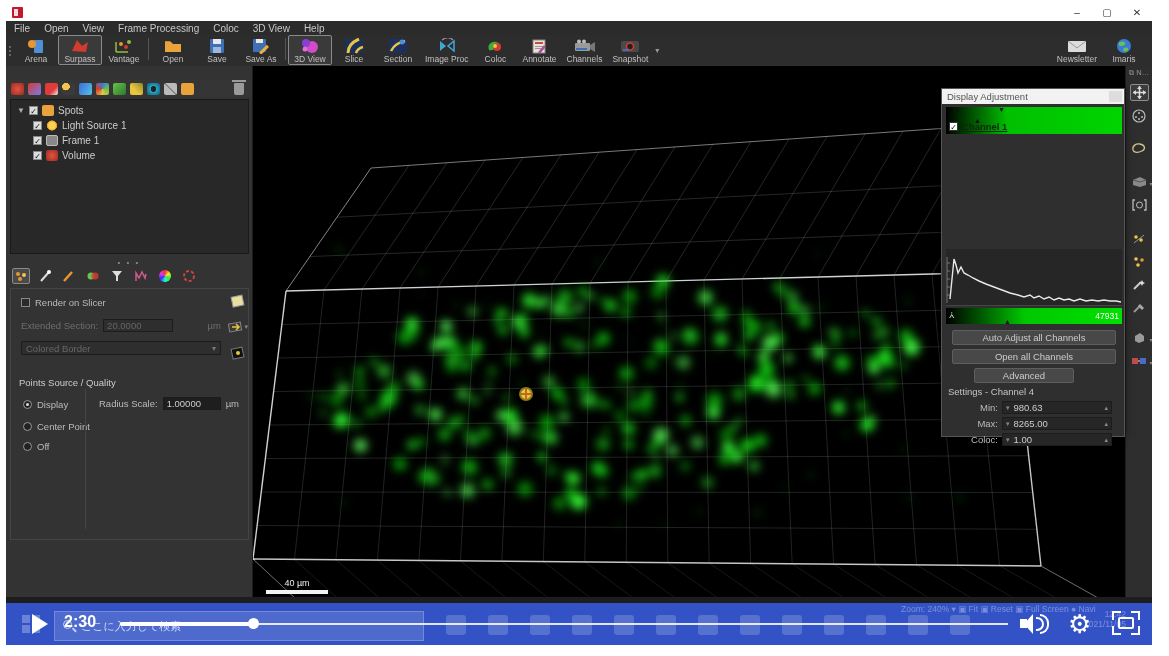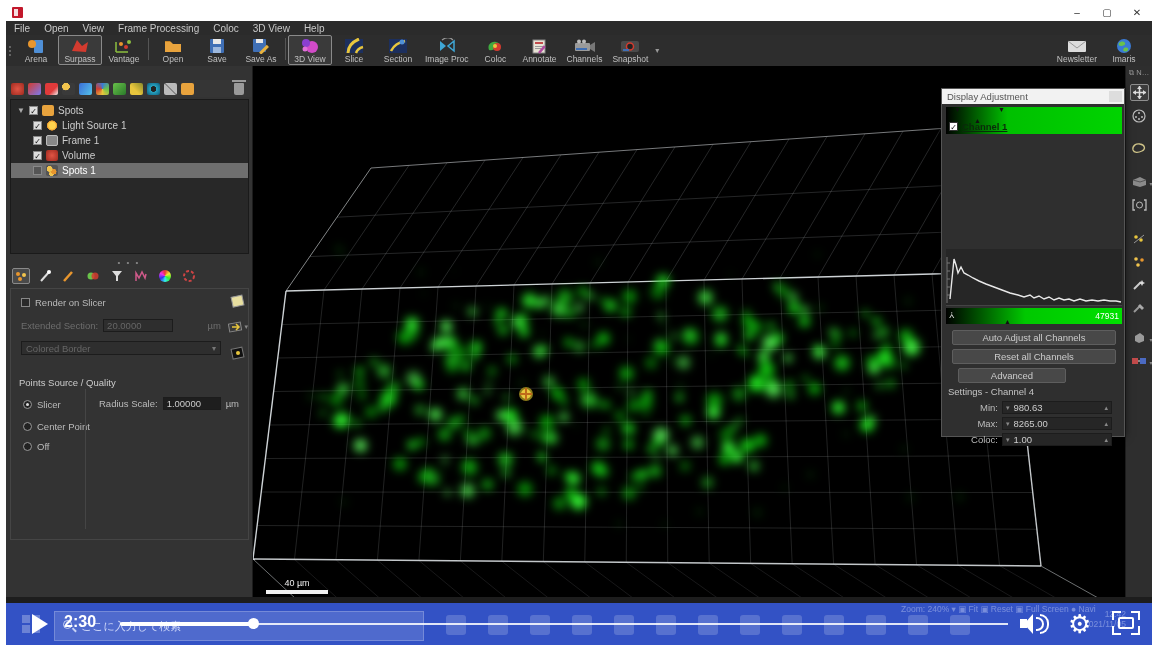--- a/index.html
+++ b/index.html
@@ -359,25 +359,20 @@
         <div class="trow" style="padding-left:22px">
           <span class="cb">✓</span>
           <span class="nico" style="background:#888;border:1px solid #bbb"></span>
           <span>Frame 1</span>
         </div>
         <div class="trow" style="padding-left:22px">
           <span class="cb">✓</span>
           <span class="nico" style="background:radial-gradient(circle,#e05545,#a02a1f)"></span>
           <span>Volume</span>
         </div>
-        <div class="trow sel" style="padding-left:22px">
-          <span class="cb dark"></span>
-          <span class="nico" style="background:radial-gradient(circle at 30% 35%,#f2c44d 25%,transparent 28%),radial-gradient(circle at 65% 60%,#e8962e 25%,transparent 28%),radial-gradient(circle at 45% 80%,#f2c44d 20%,transparent 23%);background-color:#555"></span>
-          <span>Spots 1</span>
-        </div>
       </div>
       <div class="splitdots">• • •</div>
       <div class="tabsrow">
         <span class="tab-ic active">
             <svg width="14" height="12">
               <circle cx="4" cy="4" r="2" fill="#e8962e"></circle>
               <circle cx="10" cy="5" r="2" fill="#f2c44d"></circle>
               <circle cx="6" cy="9" r="2" fill="#e8962e"></circle>
             </svg>
           </span>
@@ -429,21 +424,21 @@
         </div>
         <div class="pselect" style="position:absolute;left:10px;top:52px;width:200px">
           <span>Colored Border</span>
           <span class="car">▾</span>
         </div>
         <div class="prow" style="left:8px;top:88px;color:#ccc">
           <span>Points Source / Quality</span>
         </div>
         <div class="prow" style="left:12px;top:110px">
           <span class="radio on"></span>
-          <span>Slicer</span>
+          <span>Display</span>
         </div>
         <div class="prow" style="left:88px;top:108px;width:145px">
           <span>Radius Scale:</span>
           <span class="pinput" style="width:58px;background:#1e1e1e">1.00000</span>
           <span>µm</span>
         </div>
         <div class="prow" style="left:12px;top:132px">
           <span class="radio"></span>
           <span>Center Point</span>
         </div>
@@ -927,22 +922,22 @@
           <path d="M1 8 L1 54 M1 14 L4 14 M1 22 L4 22 M1 30 L4 30 M1 38 L4 38 M1 46 L4 46" stroke="#777" stroke-width="1" fill="none"></path>
           <path d="M4 50 L6 30 L8 10 L10 16 L12 24 L15 18 L18 24 L22 26 L27 29 L33 32 L40 35 L48 38 L56 41 L64 44 L72 46 L78 48 L84 46 L88 49 L93 47 L98 50 L103 48 L108 51 L113 49 L118 51 L123 50 L128 52 L134 50 L140 52 L146 51 L152 52 L158 51 L164 52 L170 52 L175 53" stroke="#e8e8e8" stroke-width="1.4" fill="none"></path>
         </svg>
       </div>
       <div class="gradbar">
         <span class="amk">⩑</span>
         <span class="tmk">▲</span>
         <span class="val">47931</span>
       </div>
       <div class="dabtn" style="top:241px">Auto Adjust all Channels</div>
-      <div class="dabtn" style="top:260px">Reset all Channels</div>
-      <div class="dabtn" style="top:279px;width:108px;left:16px">Advanced</div>
+      <div class="dabtn" style="top:260px">Open all Channels</div>
+      <div class="dabtn" style="top:279px;width:100px;left:32px">Advanced</div>
       <div class="da-set-label" style="top:297px">Settings - Channel 4</div>
       <div class="fieldrow" style="left:18px;top:312px">
         <span class="fl">Min:</span>
         <span class="fv">
           <span class="car">▾</span>
           <span>980.63</span>
           <span class="spin">▴</span>
         </span>
       </div>
       <div class="fieldrow" style="left:18px;top:328px">

